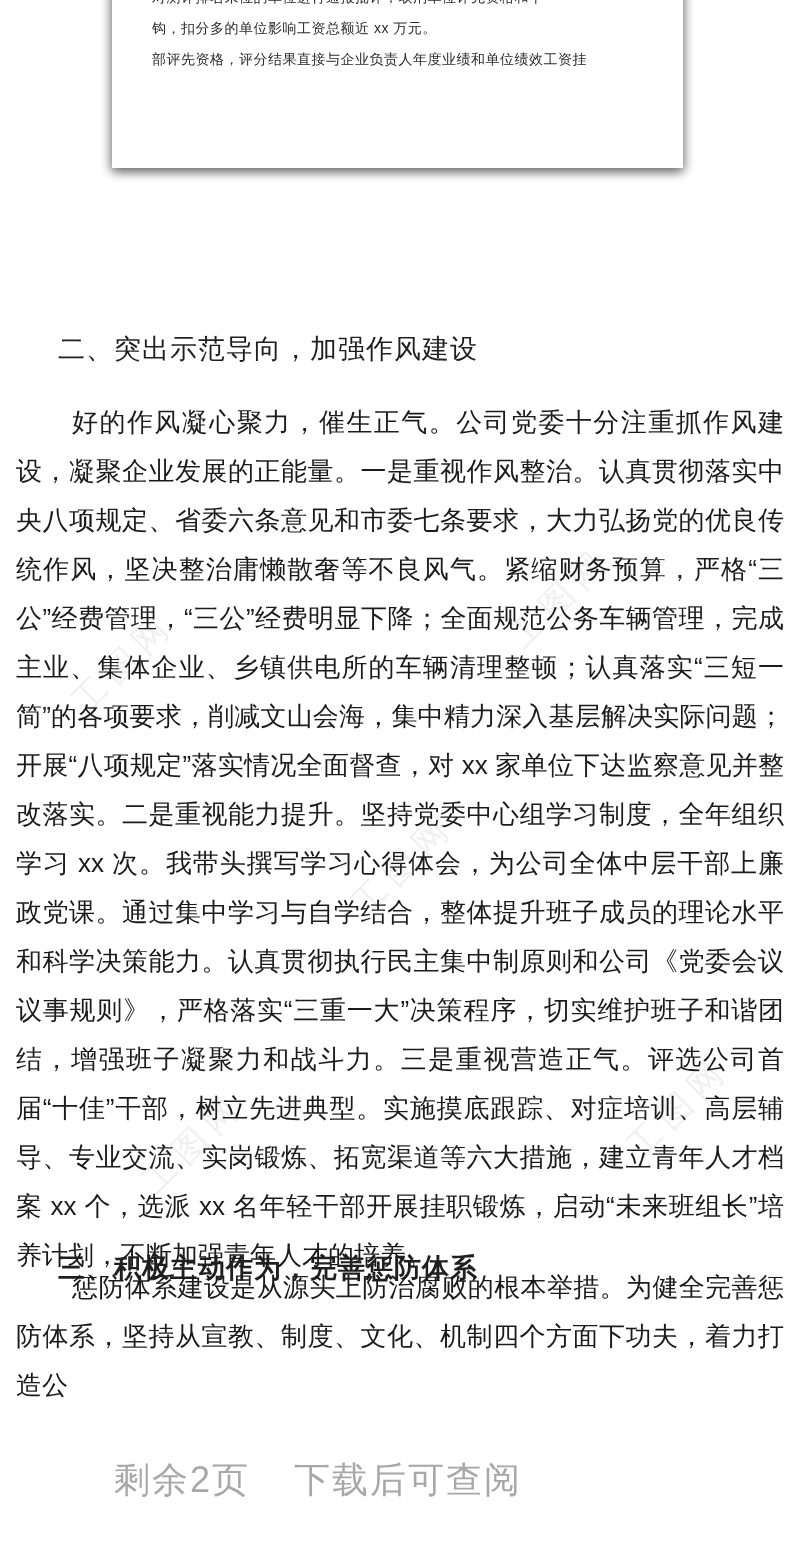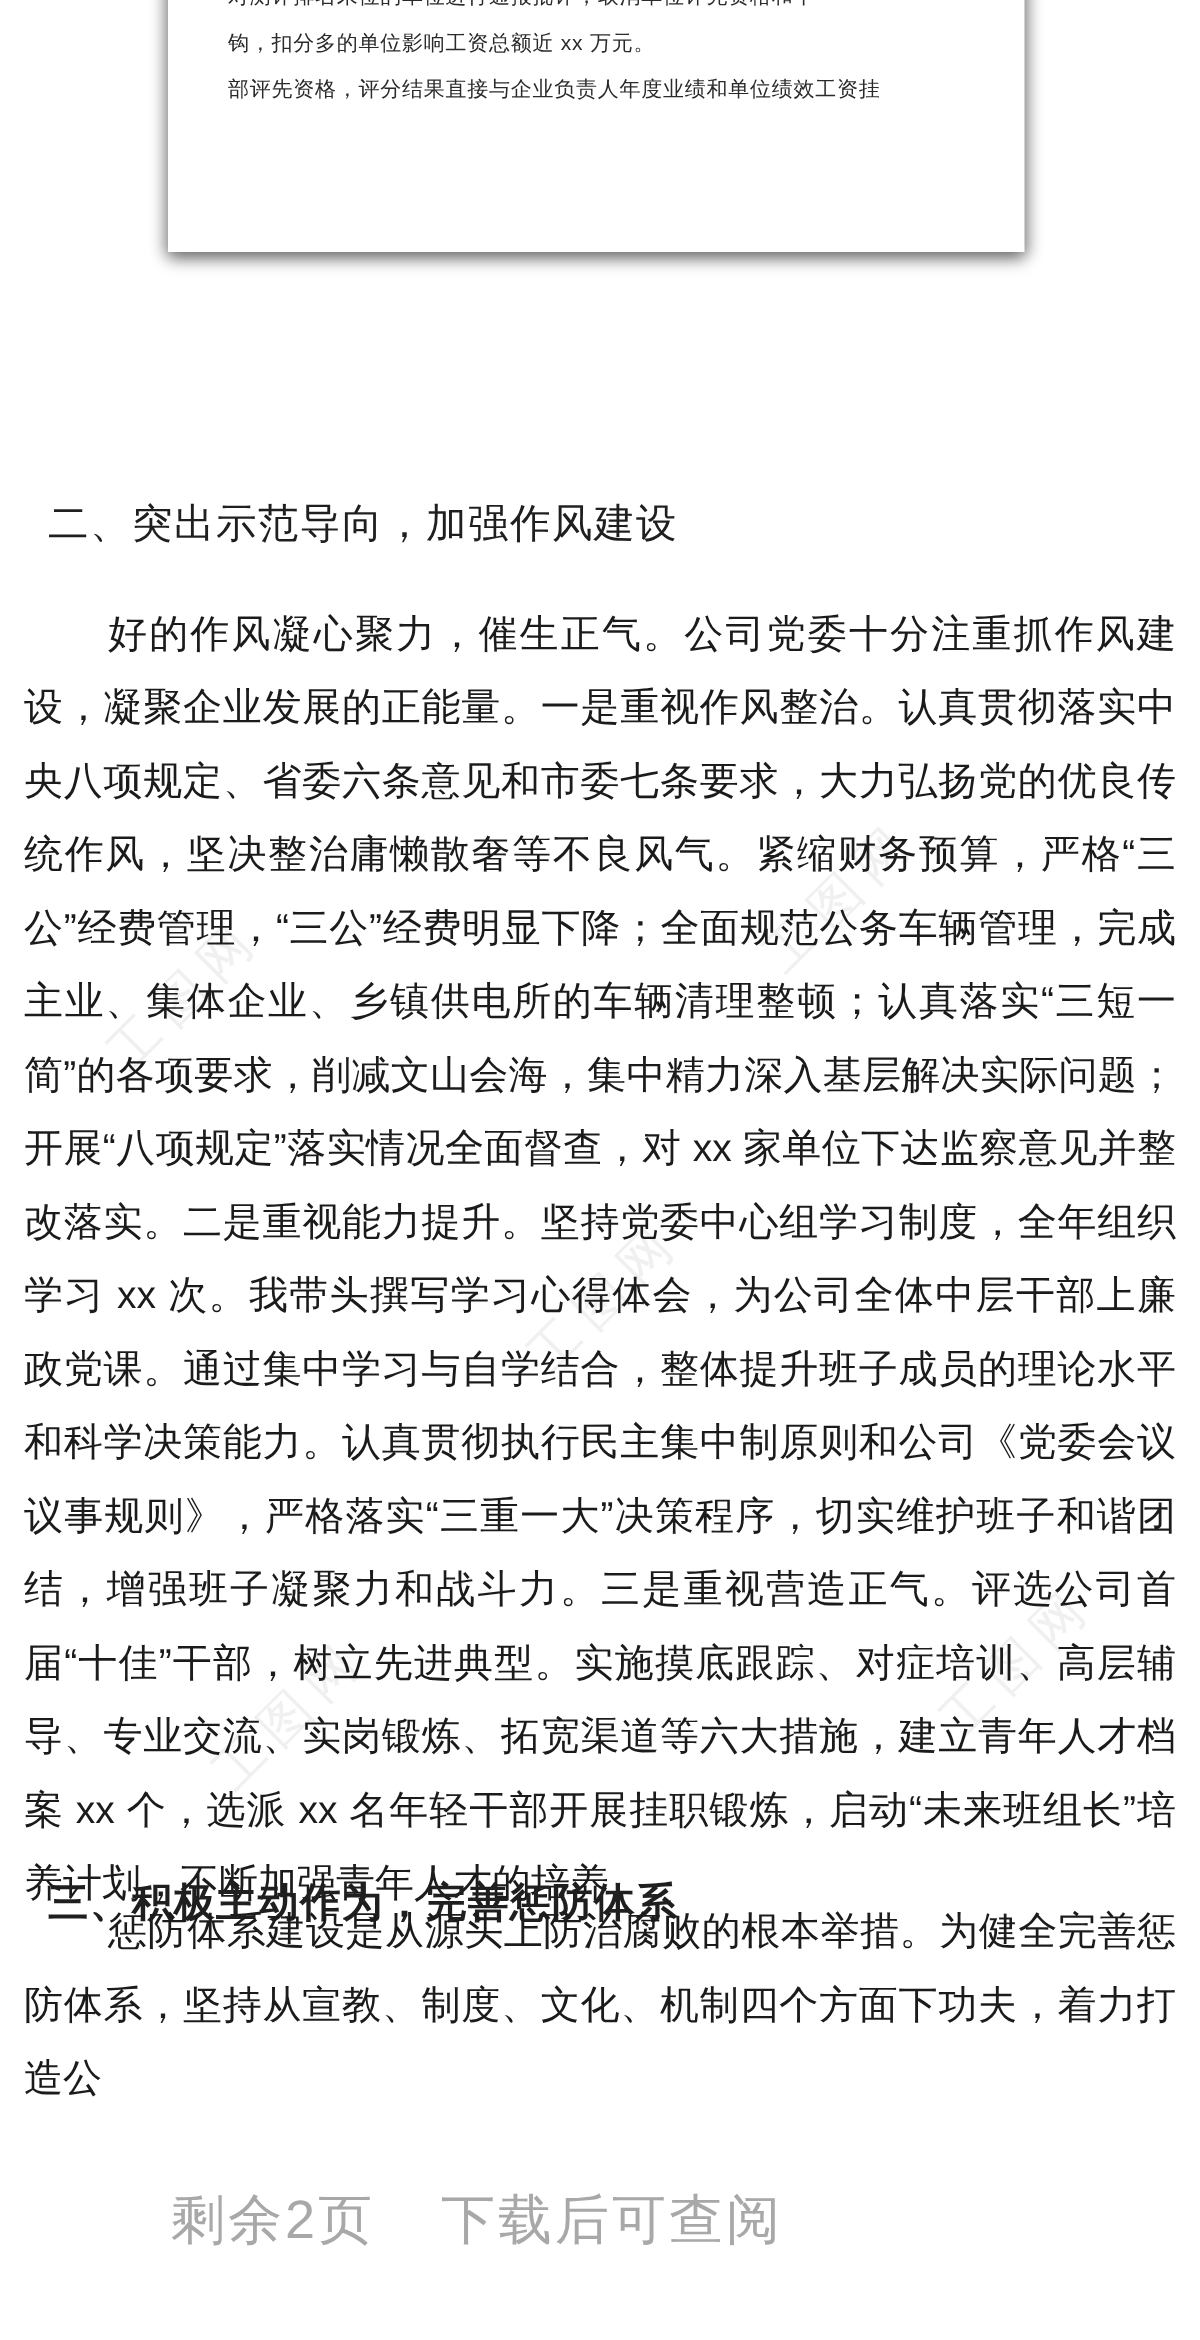--- a/index.html
+++ b/index.html
@@ -15,21 +15,21 @@
     background:#ffffff;
     box-shadow:0 5px 10px rgba(0,0,0,.40), 4px 2px 9px rgba(0,0,0,.18), -4px 2px 9px rgba(0,0,0,.18);
   }
   .doc-card-inner{padding:37px 40px 0 40px;}
   .card-line{
     font-size:14px;line-height:31px;color:#2a2a2a;
     letter-spacing:.5px;white-space:nowrap;overflow:hidden;
   }
   
   .sec-heading{
-    position:absolute;left:32px;right:24px;margin:0;
+    position:absolute;left:58px;right:24px;margin:0;
     font-size:27px;font-weight:400;line-height:34px;color:#1f1f1f;
     letter-spacing:1px;white-space:nowrap;
   }
   #sec1-heading{top:332px;}
   #sec2-heading{top:1251px;font-weight:bold;}
   .body-para{
     position:absolute;left:16px;width:768px;margin:0;
     font-size:26px;line-height:49px;color:#1b1b1b;
     text-align:justify;text-indent:56px;letter-spacing:0px;
   }

